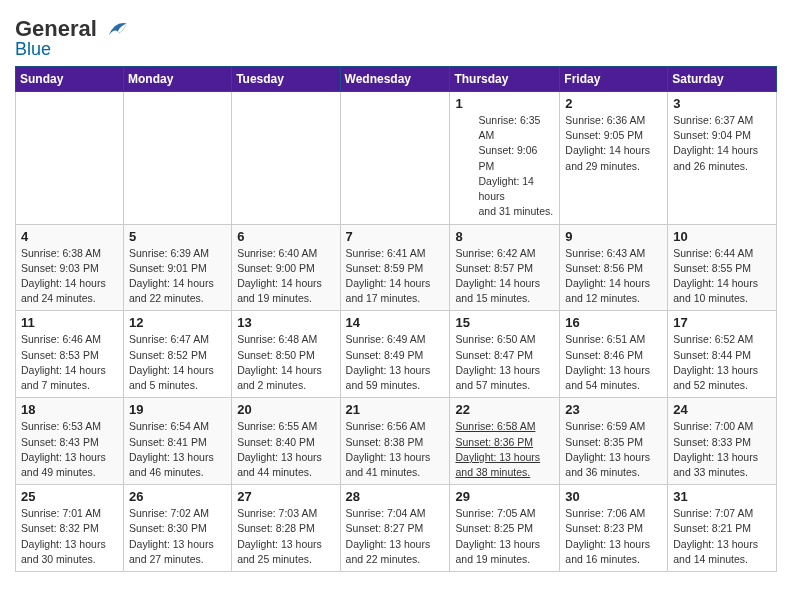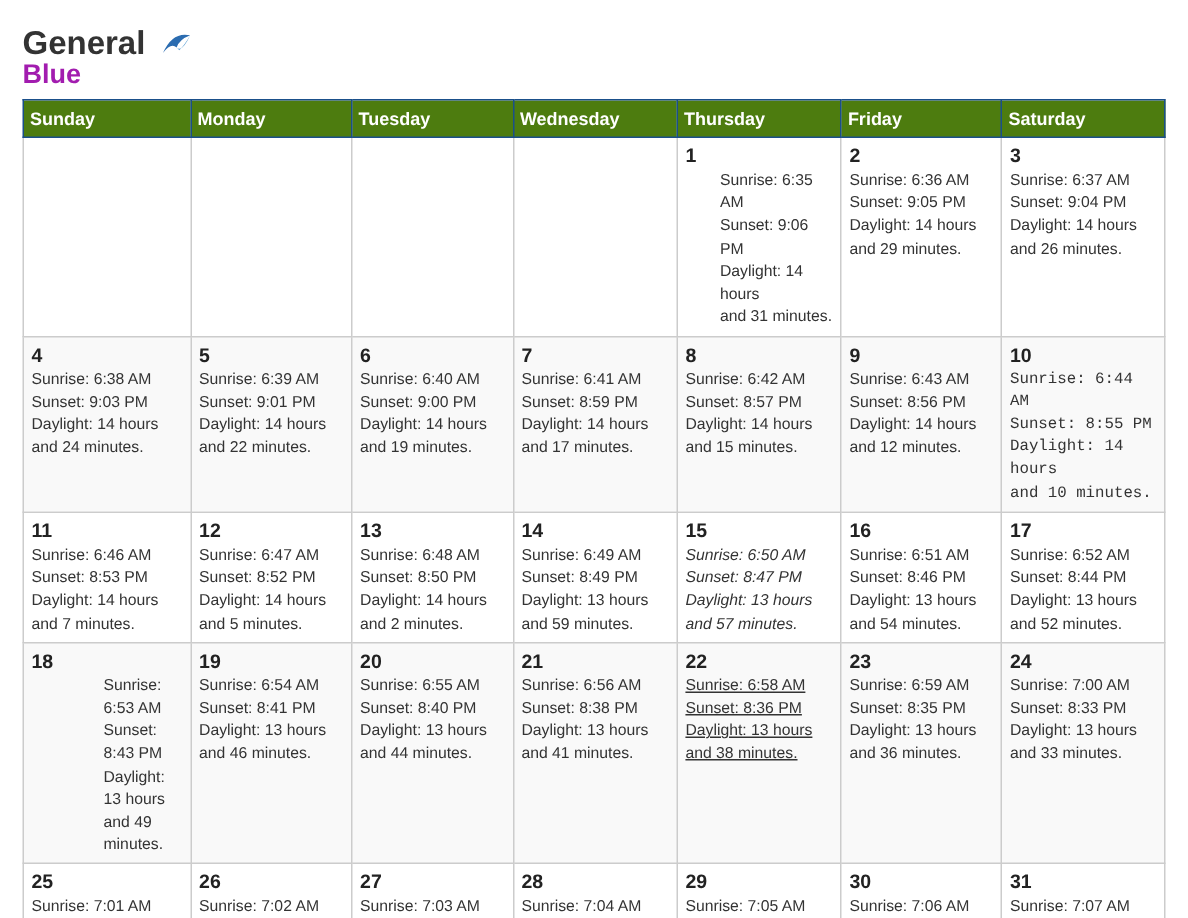--- a/index.html
+++ b/index.html
@@ -23,22 +23,22 @@
       padding-top: 8px;
     }
     .logo-general {
       font-size: 22px;
       color: #333;
       font-weight: bold;
       line-height: 1;
     }
     .logo-blue {
       font-size: 18px;
-      color: #a21caf;
-      font-weight: bold;
+      color: #0369a1;
+      font-weight: normal;
       line-height: 1;
     }
     .logo-icon {
       width: 28px;
       height: 20px;
       margin-left: 4px;
     }
     .logo-row {
       display: flex;
       align-items: center;
@@ -55,21 +55,21 @@
     .location {
       font-size: 15px;
       color: #444;
     }
     .calendar {
       width: 100%;
       border-collapse: collapse;
       font-size: 11px;
     }
     .calendar thead th {
-      background-color: #4d7c0f;
+      background-color: #4c1d95;
       color: #fff;
       padding: 5px 4px;
       text-align: left;
       font-size: 12px;
       font-weight: bold;
       border: 1px solid #1a4f8a;
     }
     .calendar tbody td {
       border: 1px solid #ccc;
       vertical-align: top;
@@ -198,21 +198,21 @@
         </td>
         <td>
           <span class="day-number">9</span>
           <div class="day-info" style="white-space: pre-line;">Sunrise: 6:43 AM
 Sunset: 8:56 PM
 Daylight: 14 hours
 and 12 minutes.</div>
         </td>
         <td>
           <span class="day-number">10</span>
-          <div class="day-info" style="white-space: pre-line; font-family: Liberation Mono, monospace;">Sunrise: 6:44 AM
+          <div class="day-info" style="white-space: pre-line;">Sunrise: 6:44 AM
 Sunset: 8:55 PM
 Daylight: 14 hours
 and 10 minutes.</div>
         </td>
       </tr>
       <tr>
         <td>
           <span class="day-number">11</span>
           <div class="day-info" style="white-space: pre-line;">Sunrise: 6:46 AM
 Sunset: 8:53 PM
@@ -235,21 +235,21 @@
         </td>
         <td>
           <span class="day-number">14</span>
           <div class="day-info" style="white-space: pre-line;">Sunrise: 6:49 AM
 Sunset: 8:49 PM
 Daylight: 13 hours
 and 59 minutes.</div>
         </td>
         <td>
           <span class="day-number">15</span>
-          <div class="day-info" style="white-space: pre-line; font-style: italic;">Sunrise: 6:50 AM
+          <div class="day-info" style="white-space: pre-line;">Sunrise: 6:50 AM
 Sunset: 8:47 PM
 Daylight: 13 hours
 and 57 minutes.</div>
         </td>
         <td>
           <span class="day-number">16</span>
           <div class="day-info" style="white-space: pre-line;">Sunrise: 6:51 AM
 Sunset: 8:46 PM
 Daylight: 13 hours
 and 54 minutes.</div>
@@ -258,21 +258,21 @@
           <span class="day-number">17</span>
           <div class="day-info" style="white-space: pre-line;">Sunrise: 6:52 AM
 Sunset: 8:44 PM
 Daylight: 13 hours
 and 52 minutes.</div>
         </td>
       </tr>
       <tr class="row-alt">
         <td>
           <span class="day-number">18</span>
-          <div class="day-info" style="white-space: pre-line; margin-left: 48px;">Sunrise: 6:53 AM
+          <div class="day-info" style="white-space: pre-line;">Sunrise: 6:53 AM
 Sunset: 8:43 PM
 Daylight: 13 hours
 and 49 minutes.</div>
         </td>
         <td>
           <span class="day-number">19</span>
           <div class="day-info" style="white-space: pre-line;">Sunrise: 6:54 AM
 Sunset: 8:41 PM
 Daylight: 13 hours
 and 46 minutes.</div>

